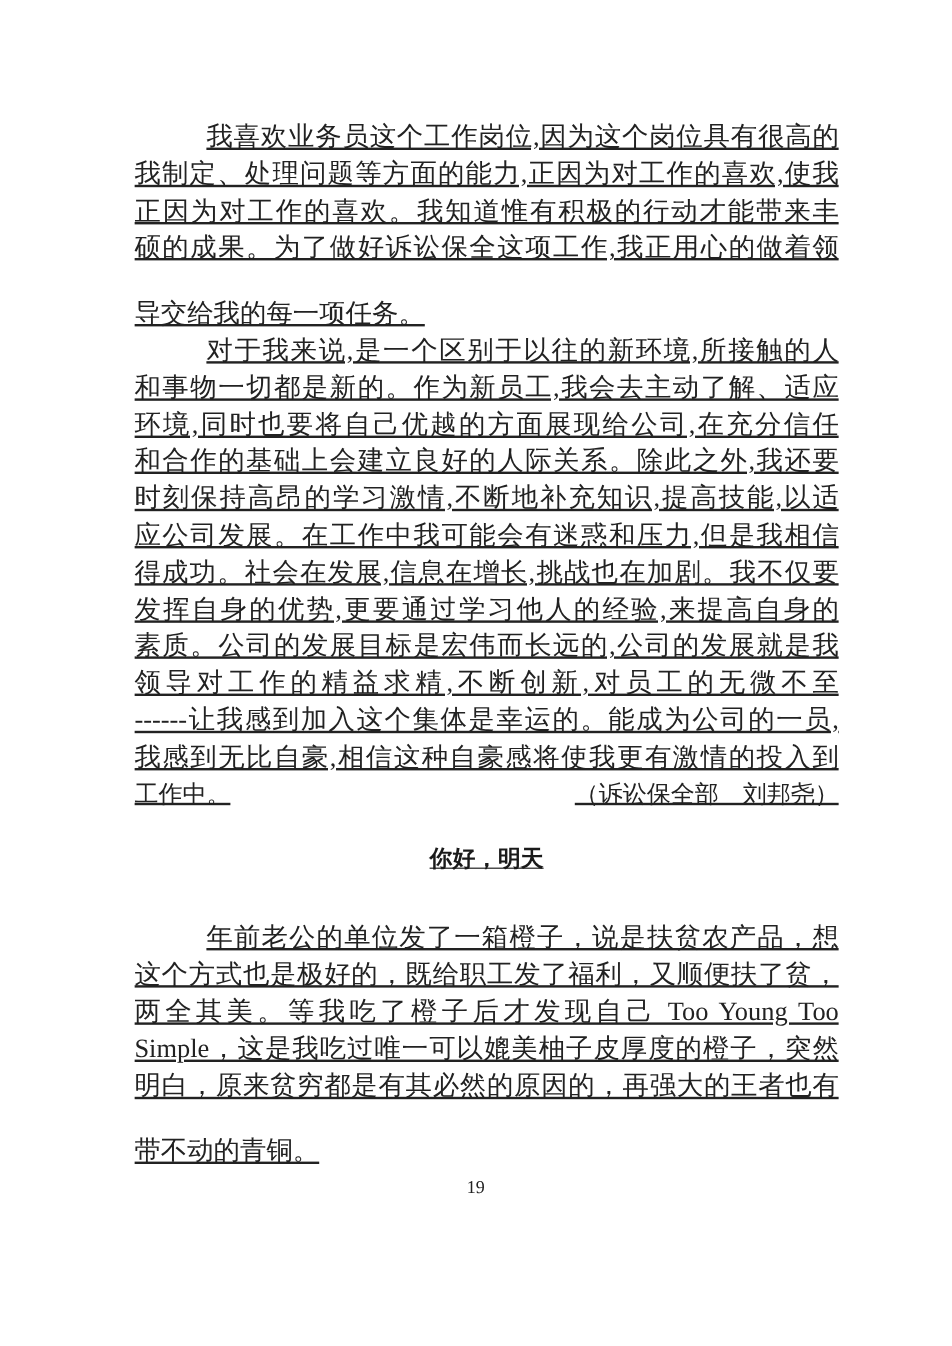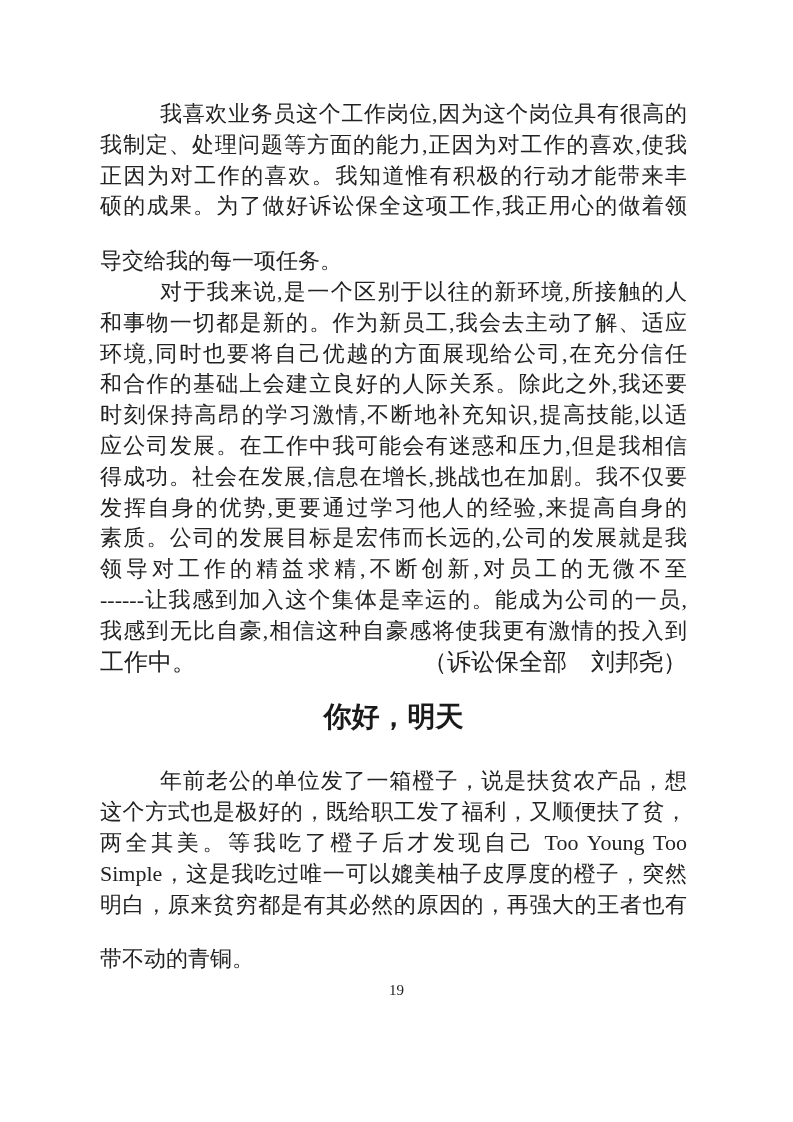--- a/index.html
+++ b/index.html
@@ -11,23 +11,24 @@
       position: relative;
       width: 793px;
       height: 1122px;
       background: #ffffff;
       overflow: hidden;
       font-family: "Liberation Serif", "DejaVu Serif", serif;
       color: #222222;
     }
     .content {
       position: absolute;
-      left: 100px;
+      left: 112px;
       top: 99px;
       width: 587px;
+      text-decoration: underline;
     }
     .para {
       margin: 0;
       padding: 0;
     }
     .line {
       font-size: 22px;
       line-height: 30.8px;
       height: 30.8px;
       overflow: hidden;
@@ -39,29 +40,29 @@
       text-indent: 60px;
     }
     .line.end {
       text-align-last: left;
       margin-top: 24px;
     }
     .closing-line {
       display: flex;
       justify-content: space-between;
       align-items: baseline;
-      font-size: 24px;
+      font-size: 20px;
       line-height: 30.8px;
       height: 30.8px;
       overflow: hidden;
     }
     .heading {
       font-family: "Liberation Sans", "DejaVu Sans", sans-serif;
       font-weight: 600;
-      font-size: 28px;
+      font-size: 19px;
       line-height: 36px;
       height: 36px;
       margin: 22px 0 31px 0;
       text-align: center;
       color: #1a1a1a;
     }
     .page-number {
       position: absolute;
       left: 0;
       right: 0;

